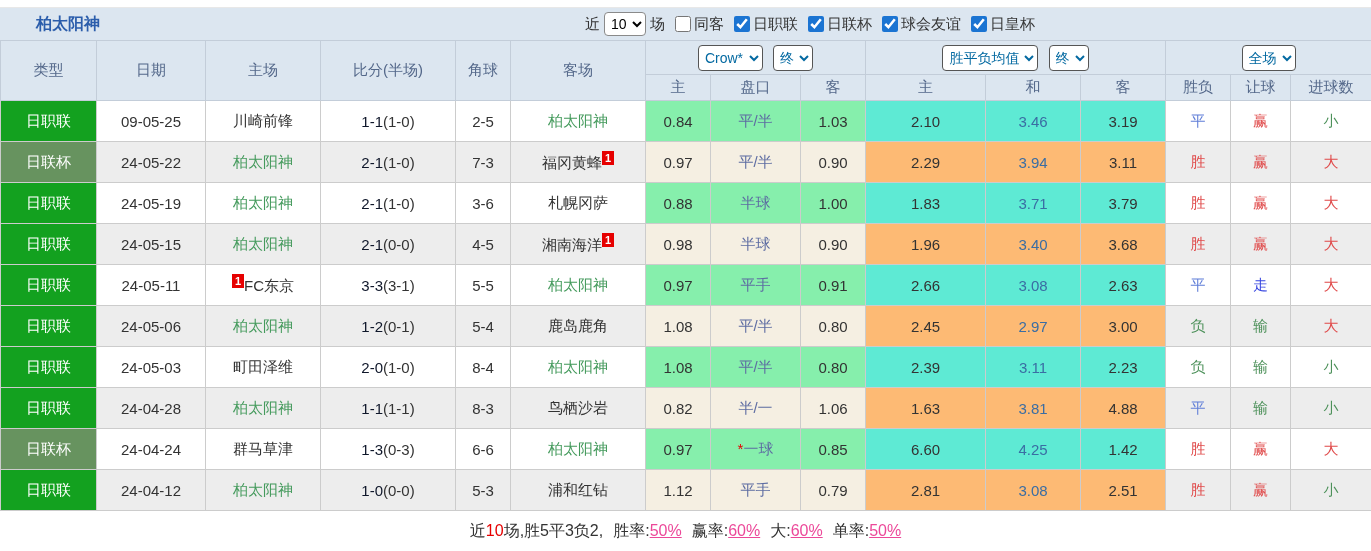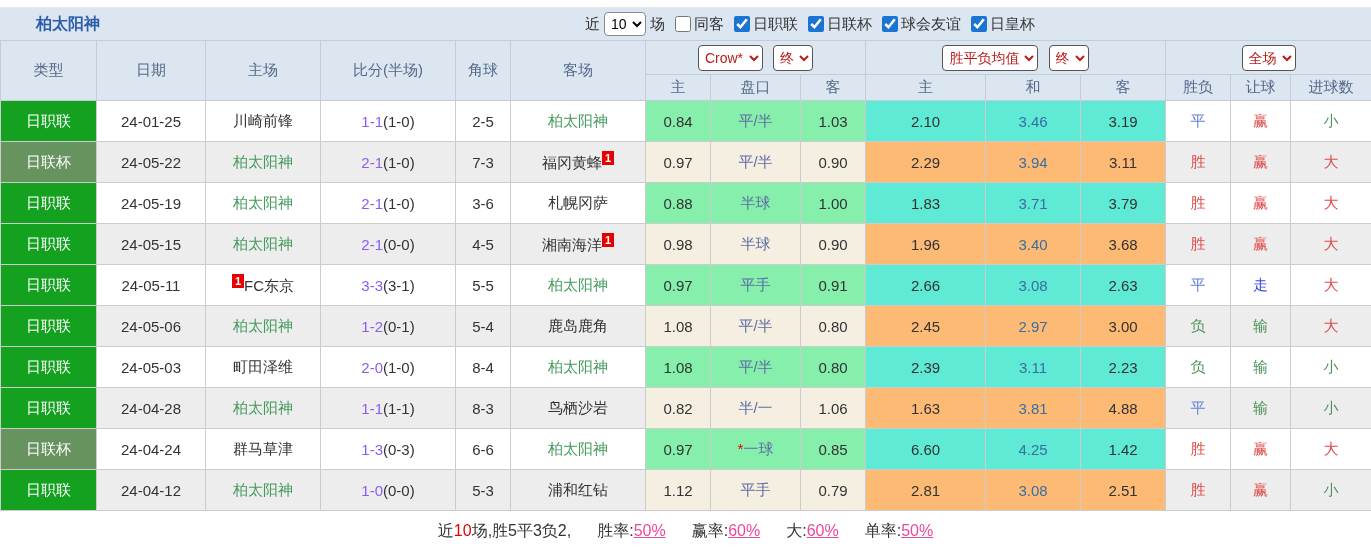--- a/index.html
+++ b/index.html
@@ -14,55 +14,55 @@
   .controls { margin-left:auto; margin-right:336px; display:flex; align-items:center; gap:4px; font-size:15px; color:#333; }
   .controls select { font-family:inherit; font-size:14px; background:#fff; border:1px solid #8a8a8a; border-radius:4px; height:24px; padding:0 2px; }
   .controls input[type=checkbox] { width:16px; height:16px; accent-color:#1b74d2; margin:0 1px 0 6px; }
   .chk { display:flex; align-items:center; gap:2px; }
 
   table { border-collapse:collapse; table-layout:fixed; width:1371px; }
   td, th { border:1px solid #ccc; overflow:hidden; white-space:nowrap; text-align:center; font-weight:normal; }
   thead th { background:#dce6f0; color:#54688a; font-size:15px; border-color:#c3cdd9; }
   thead tr.h1 th { height:34px; }
   thead tr.h2 th { height:26px; }
-  thead select { font-family:inherit; font-size:14px; background:#fff; border:1px solid #555; border-radius:4px; height:26px; padding:0 2px; margin:0 3px; color:#b91c1c; }
+  thead select { font-family:inherit; font-size:14px; background:#fff; border:1px solid #555; border-radius:4px; height:26px; padding:0 2px; margin:0 3px; color:#0369a1; }
 
   tbody td { height:41px; font-size:15px; }
   tbody tr.odd  { background:#fff; }
   tbody tr.even { background:#ededed; }
 
   td.type { color:#fff; font-size:15px; }
   td.type.j1  { background:#13a11f; }
   td.type.cup { background:#67935f; }
 
   .team-green { color:#449a5c; }
   .team-plain { color:#333; }
   .badge { display:inline-block; background:#e60000; color:#fff; font-size:11px; font-weight:bold;
            line-height:14px; padding:0 3px; vertical-align:super; }
 
-  .score-full { color:#8b5cf6; }
+  .score-full { color:#0f172a; }
   .score-half { color:#333; }
 
   tr.odd  td.cream { background:#86efac; }
   tr.even td.cream { background:#f5efe2; }
   tr.odd  td.blu   { background:#5eead4; }
   tr.even td.blu   { background:#fdba74; }
   td.handicap { color:#5d6ca2; }
   .star { color:#e60000; }
   td.draw { color:#3a6da3; }
 
   td.res.red   { color:#e04b4b; }
   td.res.blue  { color:#617fd8; }
   td.res.blue2 { color:#3746e0; }
   td.res.green { color:#4d915a; }
 
   .footer { height:40px; display:flex; align-items:center; justify-content:center; font-size:16px; color:#333; background:#fff; }
   .footer .red  { color:#e60000; }
   .footer .blue { color:#ec4899;text-decoration:underline; }
-  .footer .lbl  { margin-left:26px; }
+  .footer .lbl  { margin-left:10px; }
 </style>
 </head>
 <body>
 
 <div class="page">
   <div class="top-strip"></div>
 
   <div class="title-bar">
     <div class="team-title">柏太阳神</div>
     <div class="controls">
@@ -140,21 +140,21 @@
         <th>和</th>
         <th>客</th>
         <th>胜负</th>
         <th>让球</th>
         <th>进球数</th>
       </tr>
     </thead>
     <tbody id="rows">
         <tr class="odd">
           <td class="type j1">日职联</td>
-          <td class="date">24-01-25</td>
+          <td class="date">09-05-25</td>
           <td class="team"><span class="team-plain">川崎前锋</span></td>
           <td class="score"><span class="score-full">1-1</span><span class="score-half">(1-0)</span></td>
           <td class="corners">2-5</td>
           <td class="team"><span class="team-green">柏太阳神</span></td>
           <td class="cream">0.84</td>
           <td class="cream handicap"><span>平/半</span></td>
           <td class="cream">1.03</td>
           <td class="blu">2.10</td>
           <td class="blu draw">3.46</td>
           <td class="blu">3.19</td>

